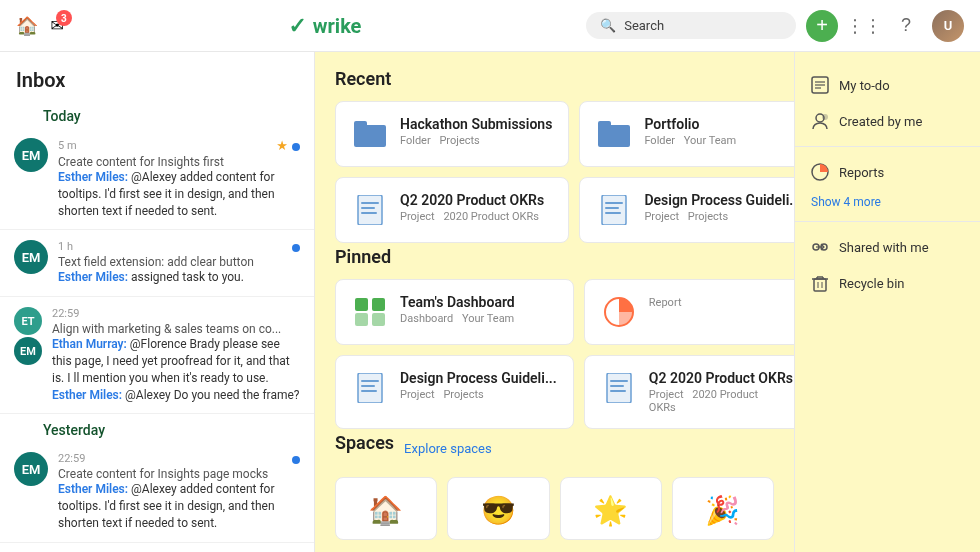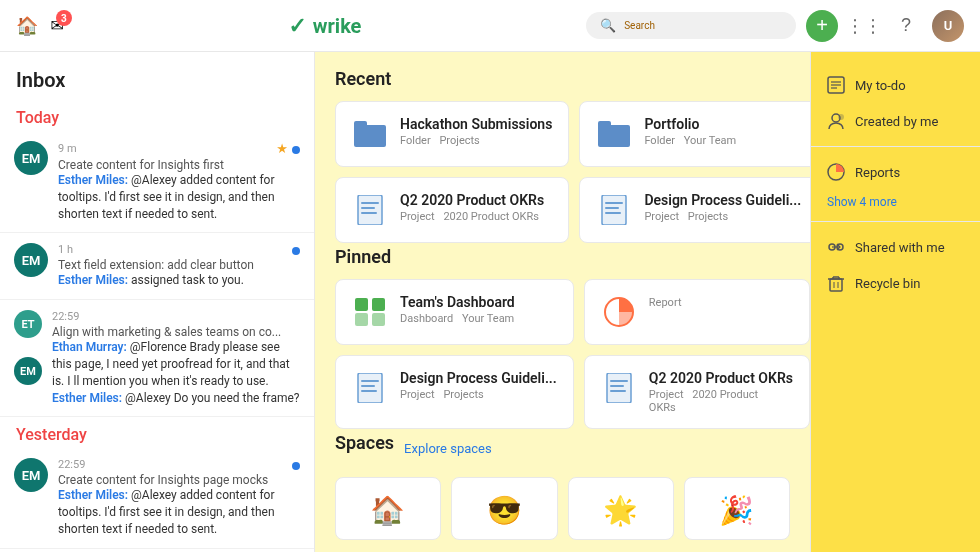--- a/index.html
+++ b/index.html
@@ -20,39 +20,39 @@
     .inbox-icon { position: relative; cursor: pointer; }
     .badge { position: absolute; top: -6px; right: -8px; background: #ff5252; color: white; border-radius: 50%; width: 16px; height: 16px; font-size: 10px; display: flex; align-items: center; justify-content: center; font-weight: 700; }
 
     
     .main { display: flex; flex: 1; overflow: hidden; }
 
     
     .inbox-panel { width: 315px; background: #fff; border-right: 1px solid #e8e8e8; display: flex; flex-direction: column; overflow: hidden; flex-shrink: 0; }
     .inbox-title { font-size: 20px; font-weight: 600; padding: 16px 16px 8px; color: #222; }
     .inbox-list { overflow-y: auto; flex: 1; }
-    .date-label { font-size: 16px; color: #ef4444; padding: 8px 16px 4px; font-weight: 500; }
+    .date-label { font-size: 14px; color: #14532d; padding: 8px 16px 4px; font-weight: 500; margin-left: 27px; }
     .inbox-item { padding: 10px 14px; border-bottom: 1px solid #f0f0f0; display: flex; gap: 10px; align-items: flex-start; cursor: pointer; }
     .avatar-img { width: 34px; height: 34px; border-radius: 50%; display: flex; align-items: center; justify-content: center; font-size: 13px; font-weight: 600; color: white; }
     .av-purple { background: #0f766e; }
     .av-teal { background: #2E9E8C; }
     .inbox-item-content { flex: 1; min-width: 0; }
     .inbox-item-header { display: flex; justify-content: space-between; align-items: center; margin-bottom: 2px; }
     .inbox-time { font-size: 11px; color: #999; flex-shrink: 0; }
     .inbox-item-title { font-size: 12px; color: #555; white-space: nowrap; overflow: hidden; text-overflow: ellipsis; }
     .inbox-item-body { font-size: 12px; color: #333; line-height: 1.4; }
     .inbox-item-body strong { color: #2A7AE4; font-weight: 600; }
     .star-icon { color: #F5A623; font-size: 13px; }
     .dot-indicator { width: 8px; height: 8px; border-radius: 50%; background: #2A7AE4; flex-shrink: 0; margin-top: 2px; }
 
     
     .center-panel { flex: 1; overflow-y: auto; padding: 16px 20px; background: #fef9c3; }
 
     
-    .right-sidebar { width: 170px; background: #fde047; border-left: 1px solid #e8e8e8; padding: 16px 0; display: flex; flex-direction: column; gap: 2px; flex-shrink: 0; overflow-y: auto; }
+    .right-sidebar { width: 186px; background: #fef9c3; border-left: 1px solid #e8e8e8; padding: 16px 0; display: flex; flex-direction: column; gap: 2px; flex-shrink: 0; overflow-y: auto; }
     .right-item { display: flex; align-items: center; gap: 10px; padding: 8px 16px; cursor: pointer; font-size: 13px; color: #333; border-radius: 0; }
     .right-item-icon { width: 18px; height: 18px; display: flex; align-items: center; justify-content: center; font-size: 15px; flex-shrink: 0; }
     .show-more { color: #2A7AE4; font-size: 12px; padding: 4px 16px; cursor: pointer; display: block; }
     .right-divider { border: none; border-top: 1px solid #e8e8e8; margin: 6px 0; }
 
     
     .section-title { font-size: 18px; font-weight: 600; color: #222; margin-bottom: 12px; }
     .section-header { display: flex; align-items: center; gap: 10px; margin-bottom: 12px; }
     .explore-link { color: #2A7AE4; font-size: 13px; cursor: pointer; }
 
@@ -83,21 +83,21 @@
   </div>
   <div class="header-center">
     <div class="logo">
       <span style="color:#2A9D5C;font-size:22px;">✓</span>
       <span>wrike</span>
     </div>
   </div>
   <div class="header-right">
     <div class="search-bar">
       <span style="color:#888;font-size:13px;">🔍</span>
-      <span style="color:#a16207;font-size:10px;">Search</span>
+      <span style="color:#404040;font-size:13px;">Search</span>
     </div>
     <button class="icon-btn">+</button>
     <button class="icon-btn-neutral">⋮⋮</button>
     <button class="icon-btn-neutral">?</button>
     <div class="avatar" style="background: linear-gradient(135deg,#8B6F5C,#C4956A);">
       <span style="color:white;font-size:13px;font-weight:600;">U</span>
     </div>
   </div>
 </header>
 
@@ -106,21 +106,21 @@
   <aside class="inbox-panel">
     <div class="inbox-title">Inbox</div>
     <div class="inbox-list">
 
       <div class="date-label">Today</div>
 
       <div class="inbox-item">
         <div class="avatar-img av-purple">EM</div>
         <div class="inbox-item-content">
           <div class="inbox-item-header">
-            <span class="inbox-time">9 m</span>
+            <span class="inbox-time">5 m</span>
             <div style="display:flex;gap:4px;align-items:center;">
               <span class="star-icon">★</span>
               <span class="dot-indicator"></span>
             </div>
           </div>
           <div class="inbox-item-title">Create content for Insights first</div>
           <div class="inbox-item-body">
             <strong>Esther Miles:</strong> @Alexey added content for tooltips. I'd first see it in design, and then shorten text if needed to sent.
           </div>
         </div>
@@ -134,21 +134,21 @@
             <span class="dot-indicator"></span>
           </div>
           <div class="inbox-item-title">Text field extension: add clear button</div>
           <div class="inbox-item-body">
             <strong>Esther Miles:</strong> assigned task to you.
           </div>
         </div>
       </div>
 
       <div class="inbox-item" style="align-items:flex-start;">
-        <div style="display:flex;flex-direction:column;gap:19px;flex-shrink:0;">
+        <div style="display:flex;flex-direction:column;gap:2px;flex-shrink:0;">
           <div class="avatar-img av-teal" style="width:28px;height:28px;font-size:11px;">ET</div>
           <div class="avatar-img av-purple" style="width:28px;height:28px;font-size:11px;">EM</div>
         </div>
         <div class="inbox-item-content">
           <div class="inbox-item-header">
             <span class="inbox-time">22:59</span>
           </div>
           <div class="inbox-item-title">Align with marketing &amp; sales teams on co...</div>
           <div class="inbox-item-body">
             <strong>Ethan Murray:</strong> @Florence Brady please see this page, I need yet proofread for it, and that is. I ll mention you when it's ready to use.<br>

